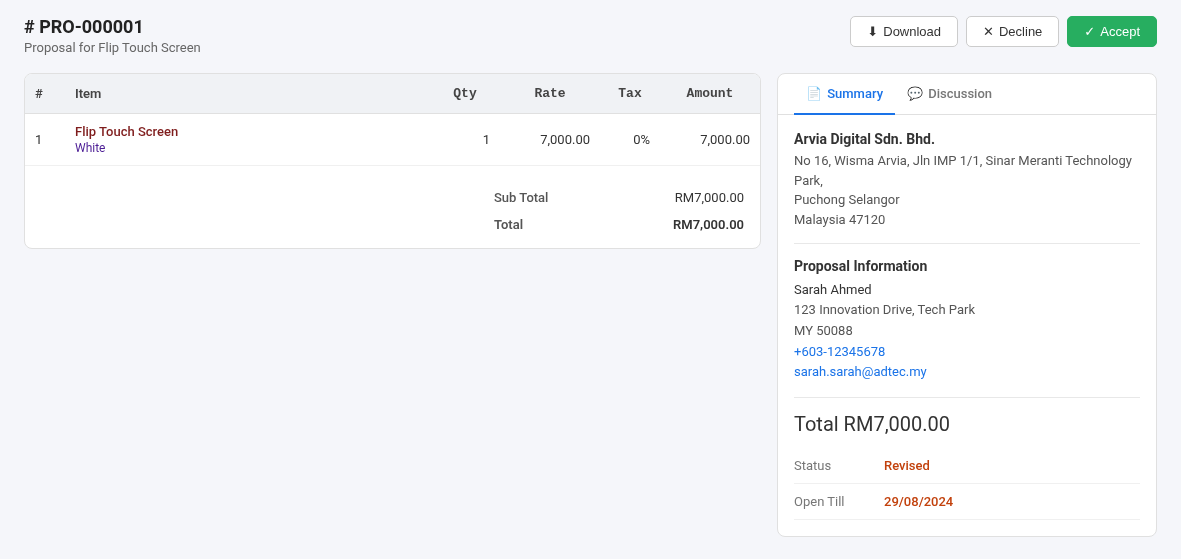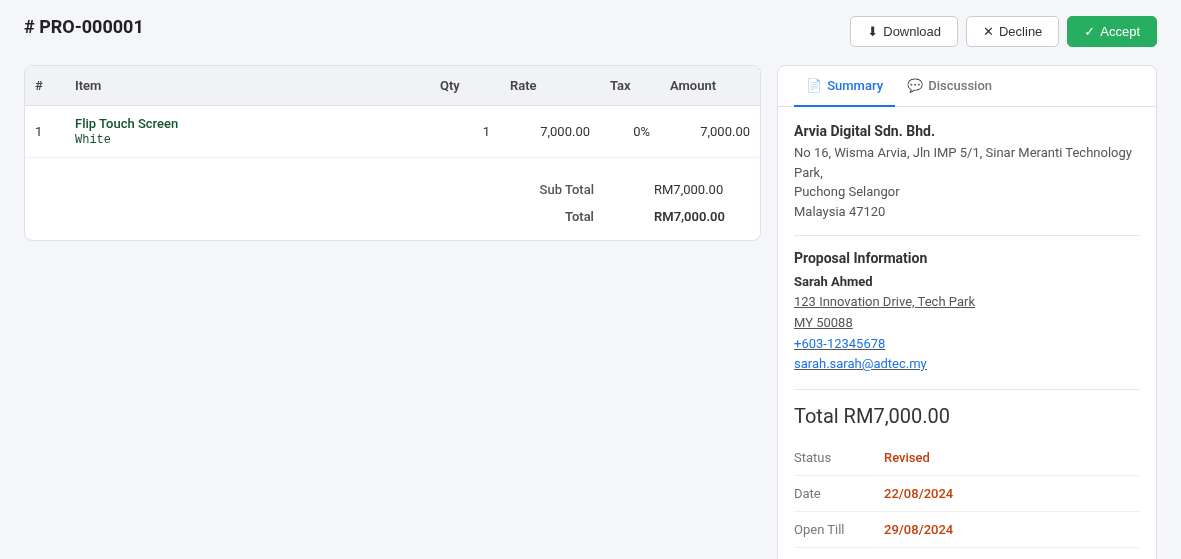--- a/index.html
+++ b/index.html
@@ -85,58 +85,57 @@
       background: #f0f2f5;
     }
     thead th {
       padding: 12px 10px;
       text-align: left;
       font-weight: 600;
       font-size: 13px;
       color: #444;
       border-bottom: 1px solid #e0e0e0;
     }
-    thead th.right { text-align: left; }
+    thead th.right { text-align: center; font-family: Liberation Mono, monospace; }
     tbody td {
       padding: 10px 10px;
       font-size: 13px;
       color: #333;
       border-bottom: 1px solid #f0f0f0;
     }
     tbody td.right { text-align: right; }
     .item-name {
       font-weight: 500;
-      color: #14532d;
+      color: #7f1d1d;
     }
     .item-sub {
       font-size: 12px;
-      color: #14532d;
+      color: #4c1d95;
       margin-top: 2px;
-      font-family: Liberation Mono, monospace;
     }
     .totals-section {
       margin-top: 8px;
       padding: 10px 16px;
     }
     .totals-row {
       display: flex;
       justify-content: flex-end;
       gap: 60px;
       padding: 6px 0;
       font-size: 13px;
     }
     .totals-row .label {
       font-weight: 500;
       color: #555;
       min-width: 100px;
-      text-align: right;
+      text-align: left;
     }
     .totals-row .value {
       min-width: 90px;
-      text-align: left;
+      text-align: right;
       color: #333;
     }
     .totals-row.total-row .label,
     .totals-row.total-row .value {
       font-weight: 600;
     }
     .right-panel {
       width: 380px;
       background: #fff;
       border-radius: 8px;
@@ -181,29 +180,28 @@
       border: none;
       border-top: 1px solid #e8e8e8;
       margin: 14px 0;
     }
     .section-title {
       font-weight: 700;
       font-size: 14px;
       margin-bottom: 8px;
     }
     .contact-name {
-      font-weight: 700;
+      font-weight: 400;
       font-size: 13px;
       margin-bottom: 3px;
     }
     .contact-info {
       font-size: 13px;
       color: #555;
       line-height: 1.6;
-      text-decoration: underline;
     }
     .link {
       color: #1a73e8;
     }
     .total-big {
       font-size: 20px;
       font-weight: 400;
       margin: 14px 0 12px;
     }
     .info-table {
@@ -221,20 +219,21 @@
     }
   </style>
 </head>
 <body>
 
 <div class="page">
 
   <div class="header">
     <div class="header-left">
       <h1># PRO-000001</h1>
+      <p>Proposal for Flip Touch Screen</p>
     </div>
     <div class="header-actions">
       <button class="btn btn-download">
         <span>⬇</span>
         <span>Download</span>
       </button>
       <button class="btn btn-decline">
         <span>✕</span>
         <span>Decline</span>
       </button>
@@ -295,21 +294,21 @@
         <div class="tab">
           <span style="font-size:13px;">💬</span>
           <span>Discussion</span>
         </div>
       </div>
 
       <div class="panel-content">
 
         <div class="company-name">Arvia Digital Sdn. Bhd.</div>
         <div class="address">
-          <div>No 16, Wisma Arvia, Jln IMP 5/1, Sinar Meranti Technology Park,</div>
+          <div>No 16, Wisma Arvia, Jln IMP 1/1, Sinar Meranti Technology Park,</div>
           <div>Puchong Selangor</div>
           <div>Malaysia 47120</div>
         </div>
 
         <hr class="divider">
 
         <div class="section-title">Proposal Information</div>
         <div class="contact-name">Sarah Ahmed</div>
         <div class="contact-info">
           <div>123 Innovation Drive, Tech Park</div>
@@ -320,24 +319,20 @@
 
         <hr class="divider">
 
         <div class="total-big">Total RM7,000.00</div>
 
         <table class="info-table">
           <tbody>
               <tr>
             <td>Status</td>
             <td>Revised</td>
-          </tr>
-          <tr>
-            <td>Date</td>
-            <td>22/08/2024</td>
           </tr>
           <tr>
             <td>Open Till</td>
             <td>29/08/2024</td>
           </tr>
         </tbody>
           </table>
       </div>
     </div>
   </div>

